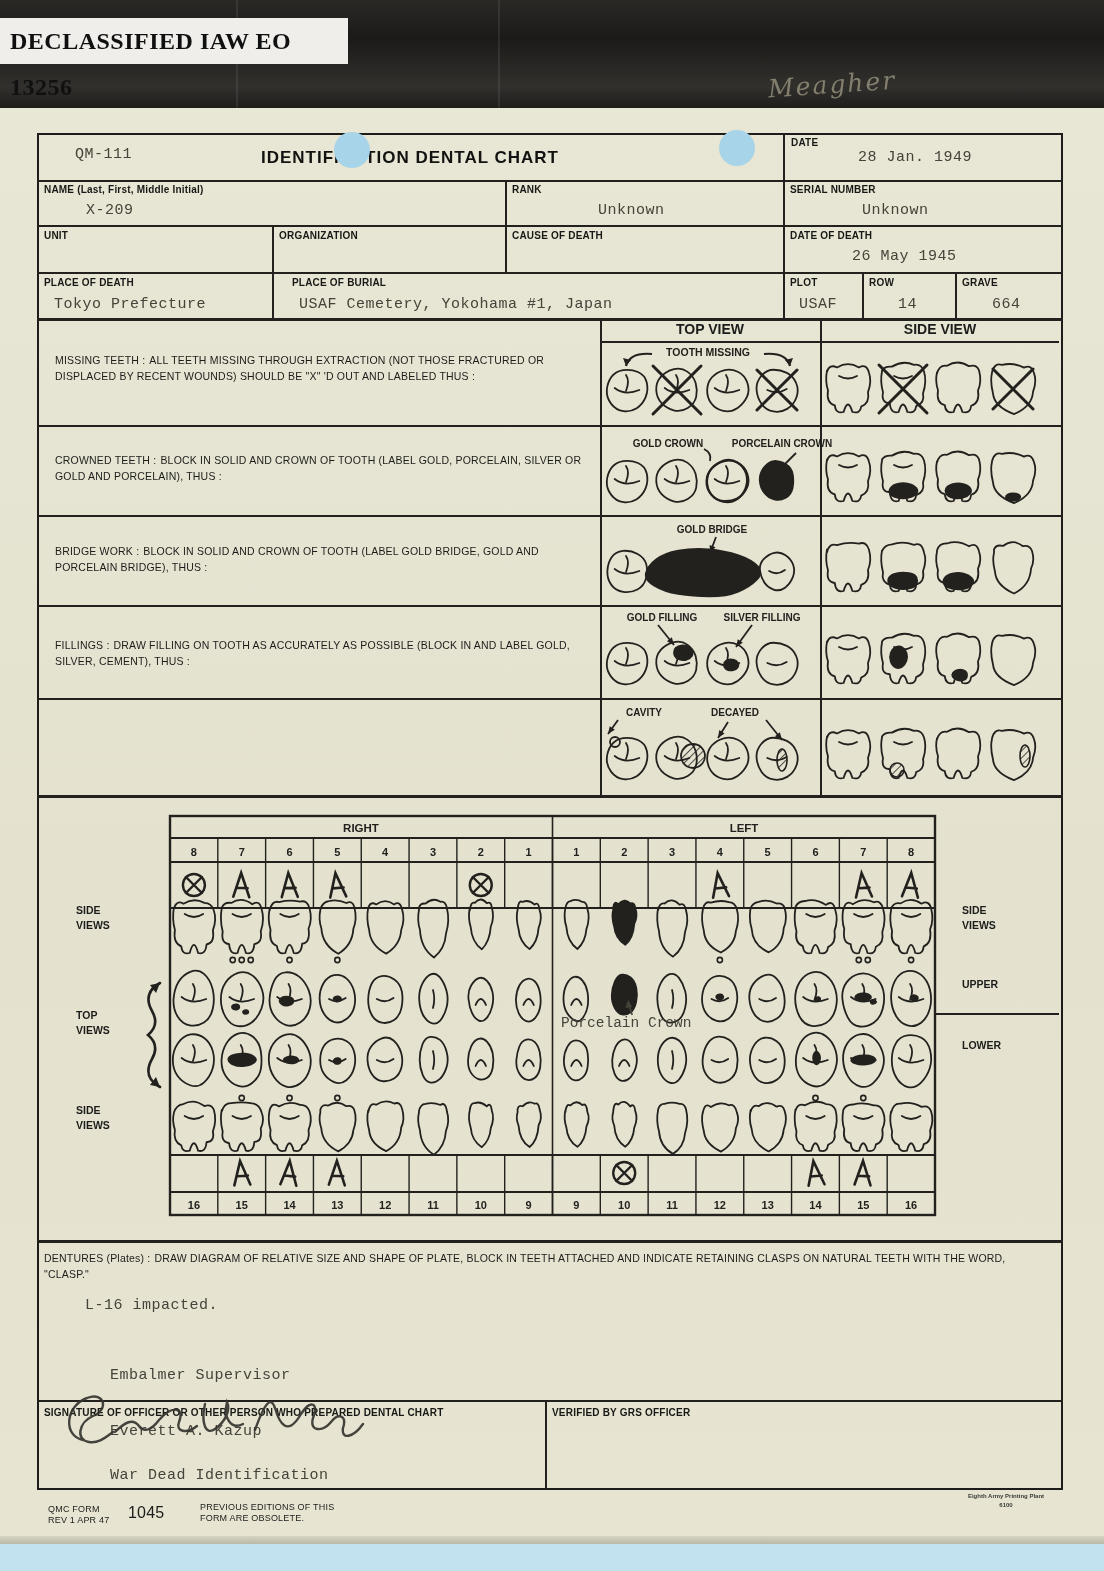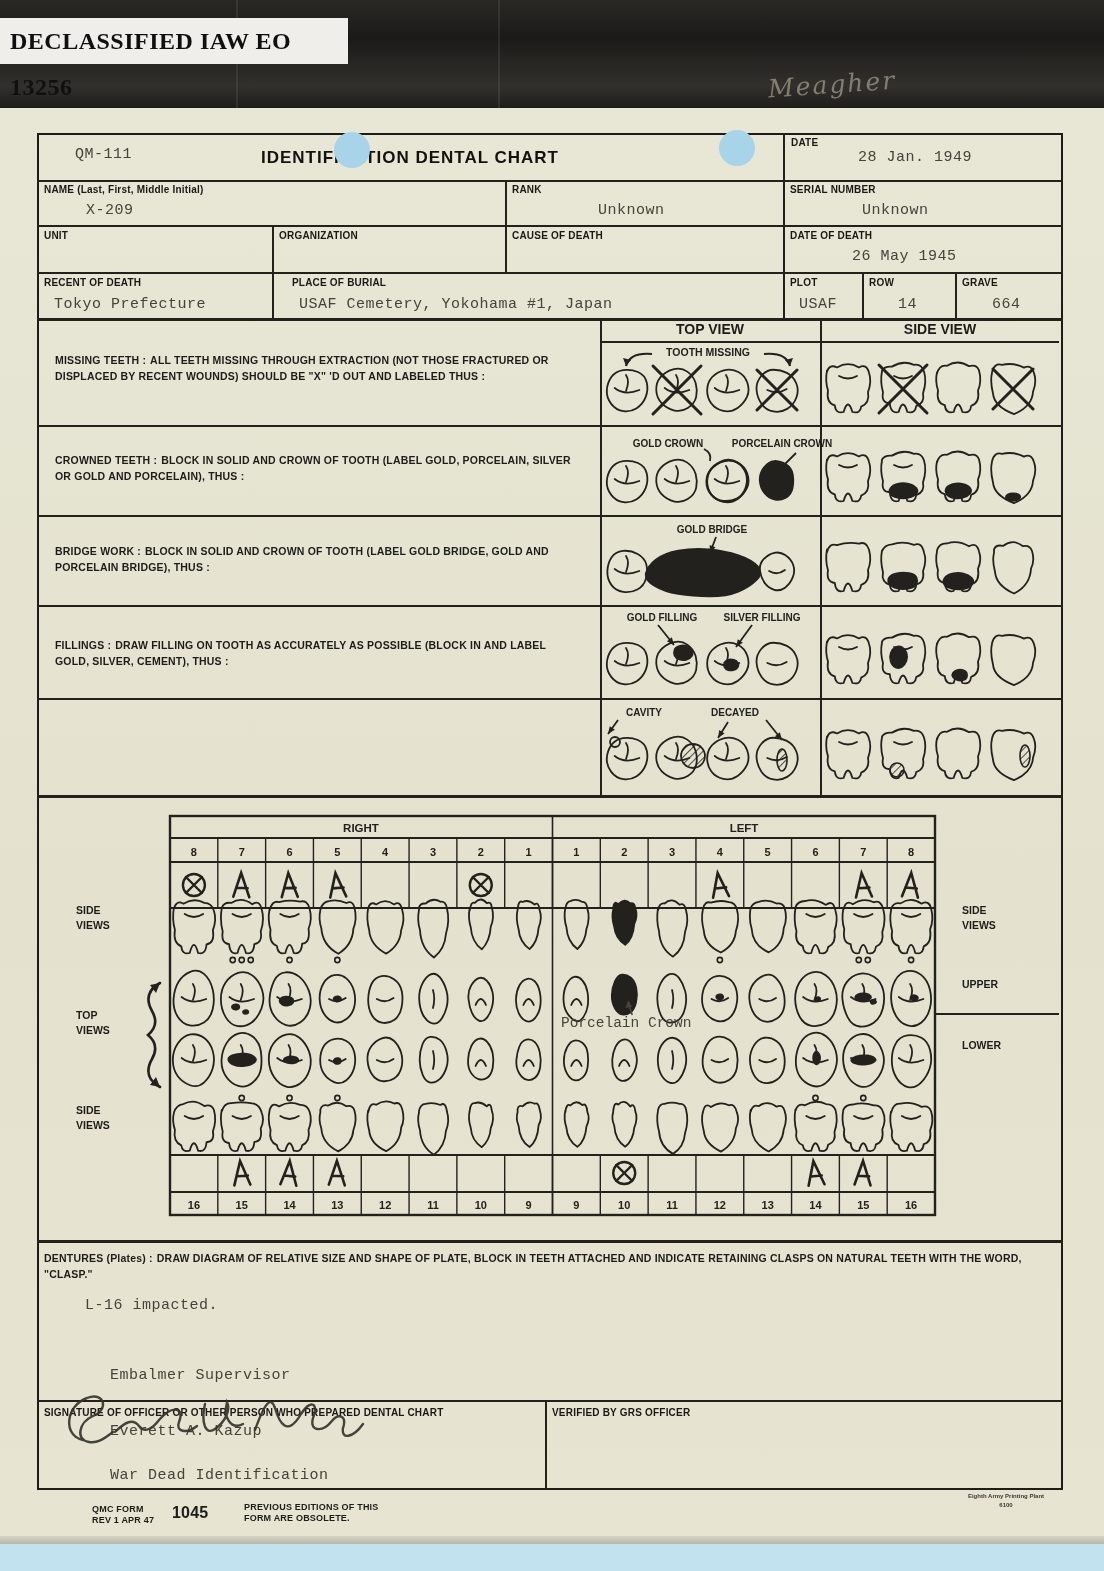--- a/index.html
+++ b/index.html
@@ -19,28 +19,28 @@
   .bluestrip{position:absolute;left:0;top:1544px;width:1104px;height:27px;background:#c3e2ef;}
   .paper-edge{position:absolute;left:0;top:1536px;width:1104px;height:8px;
               background:linear-gradient(180deg,#d6d4c2,#b9b7a6);}
   
   .hl,.vl,.outer{position:absolute;background:#1d1c1a;}
   .outer{background:transparent;border:2px solid #1d1c1a;}
   
   .lab{position:absolute;font-size:10px;font-weight:bold;color:#181816;letter-spacing:.2px;white-space:nowrap;}
   .tw{position:absolute;font-family:"Liberation Mono","DejaVu Sans Mono",monospace;
       font-size:15px;color:#45443a;letter-spacing:.5px;white-space:nowrap;}
-  .cap{position:absolute;font-size:10.5px;font-weight:bold;color:#1c1c1a;line-height:1.55;letter-spacing:.2px;}
+  .cap{position:absolute;font-size:10.5px;font-weight:normal;color:#1c1c1a;line-height:1.55;letter-spacing:.2px;}
   .cap .t{margin-right:4px;}
   .title{position:absolute;left:150px;top:148px;width:520px;text-align:center;
          font-size:17px;font-weight:bold;color:#121210;letter-spacing:1px;}
   .vh{position:absolute;font-size:14px;font-weight:bold;color:#1c1c1a;text-align:center;}
   .sidelab{position:absolute;font-size:10.5px;font-weight:bold;color:#1c1c1a;width:52px;line-height:1.45;}
   .punch{position:absolute;width:36px;height:36px;border-radius:50%;background:#a7d4e9;z-index:40;}
-  .ftr{position:absolute;font-size:9px;font-weight:bold;color:#1c1c1a;line-height:1.2;letter-spacing:.2px;margin-left:44px;}
+  .ftr{position:absolute;font-size:9px;font-weight:normal;color:#1c1c1a;line-height:1.2;letter-spacing:.2px;}
   .tiny{position:absolute;font-size:6px;font-weight:bold;color:#3a3a36;text-align:center;line-height:1.5;}
   svg{position:absolute;overflow:visible;}
 </style>
 </head>
 <body>
 
 <div id="page">
 
   <div class="topbar">
     <div class="streak" style="left:236px"></div>
@@ -94,21 +94,21 @@
   <span class="tw" style="left:598px;top:202px">Unknown</span>
   <span class="lab" style="left:790px;top:184px">SERIAL NUMBER</span>
   <span class="tw" style="left:862px;top:202px">Unknown</span>
 
   <span class="lab" style="left:44px;top:230px">UNIT</span>
   <span class="lab" style="left:279px;top:230px">ORGANIZATION</span>
   <span class="lab" style="left:512px;top:230px">CAUSE OF DEATH</span>
   <span class="lab" style="left:790px;top:230px">DATE OF DEATH</span>
   <span class="tw" style="left:852px;top:248px">26 May 1945</span>
 
-  <span class="lab" style="left:44px;top:277px">RECENT OF DEATH</span>
+  <span class="lab" style="left:44px;top:277px">PLACE OF DEATH</span>
   <span class="tw" style="left:54px;top:296px">Tokyo Prefecture</span>
   <span class="lab" style="left:292px;top:277px">PLACE OF BURIAL</span>
   <span class="tw" style="left:299px;top:296px">USAF Cemetery, Yokohama #1, Japan</span>
   <span class="lab" style="left:790px;top:277px">PLOT</span>
   <span class="tw" style="left:799px;top:296px">USAF</span>
   <span class="lab" style="left:869px;top:277px">ROW</span>
   <span class="tw" style="left:898px;top:296px">14</span>
   <span class="lab" style="left:962px;top:277px">GRAVE</span>
   <span class="tw" style="left:992px;top:296px">664</span>
 

